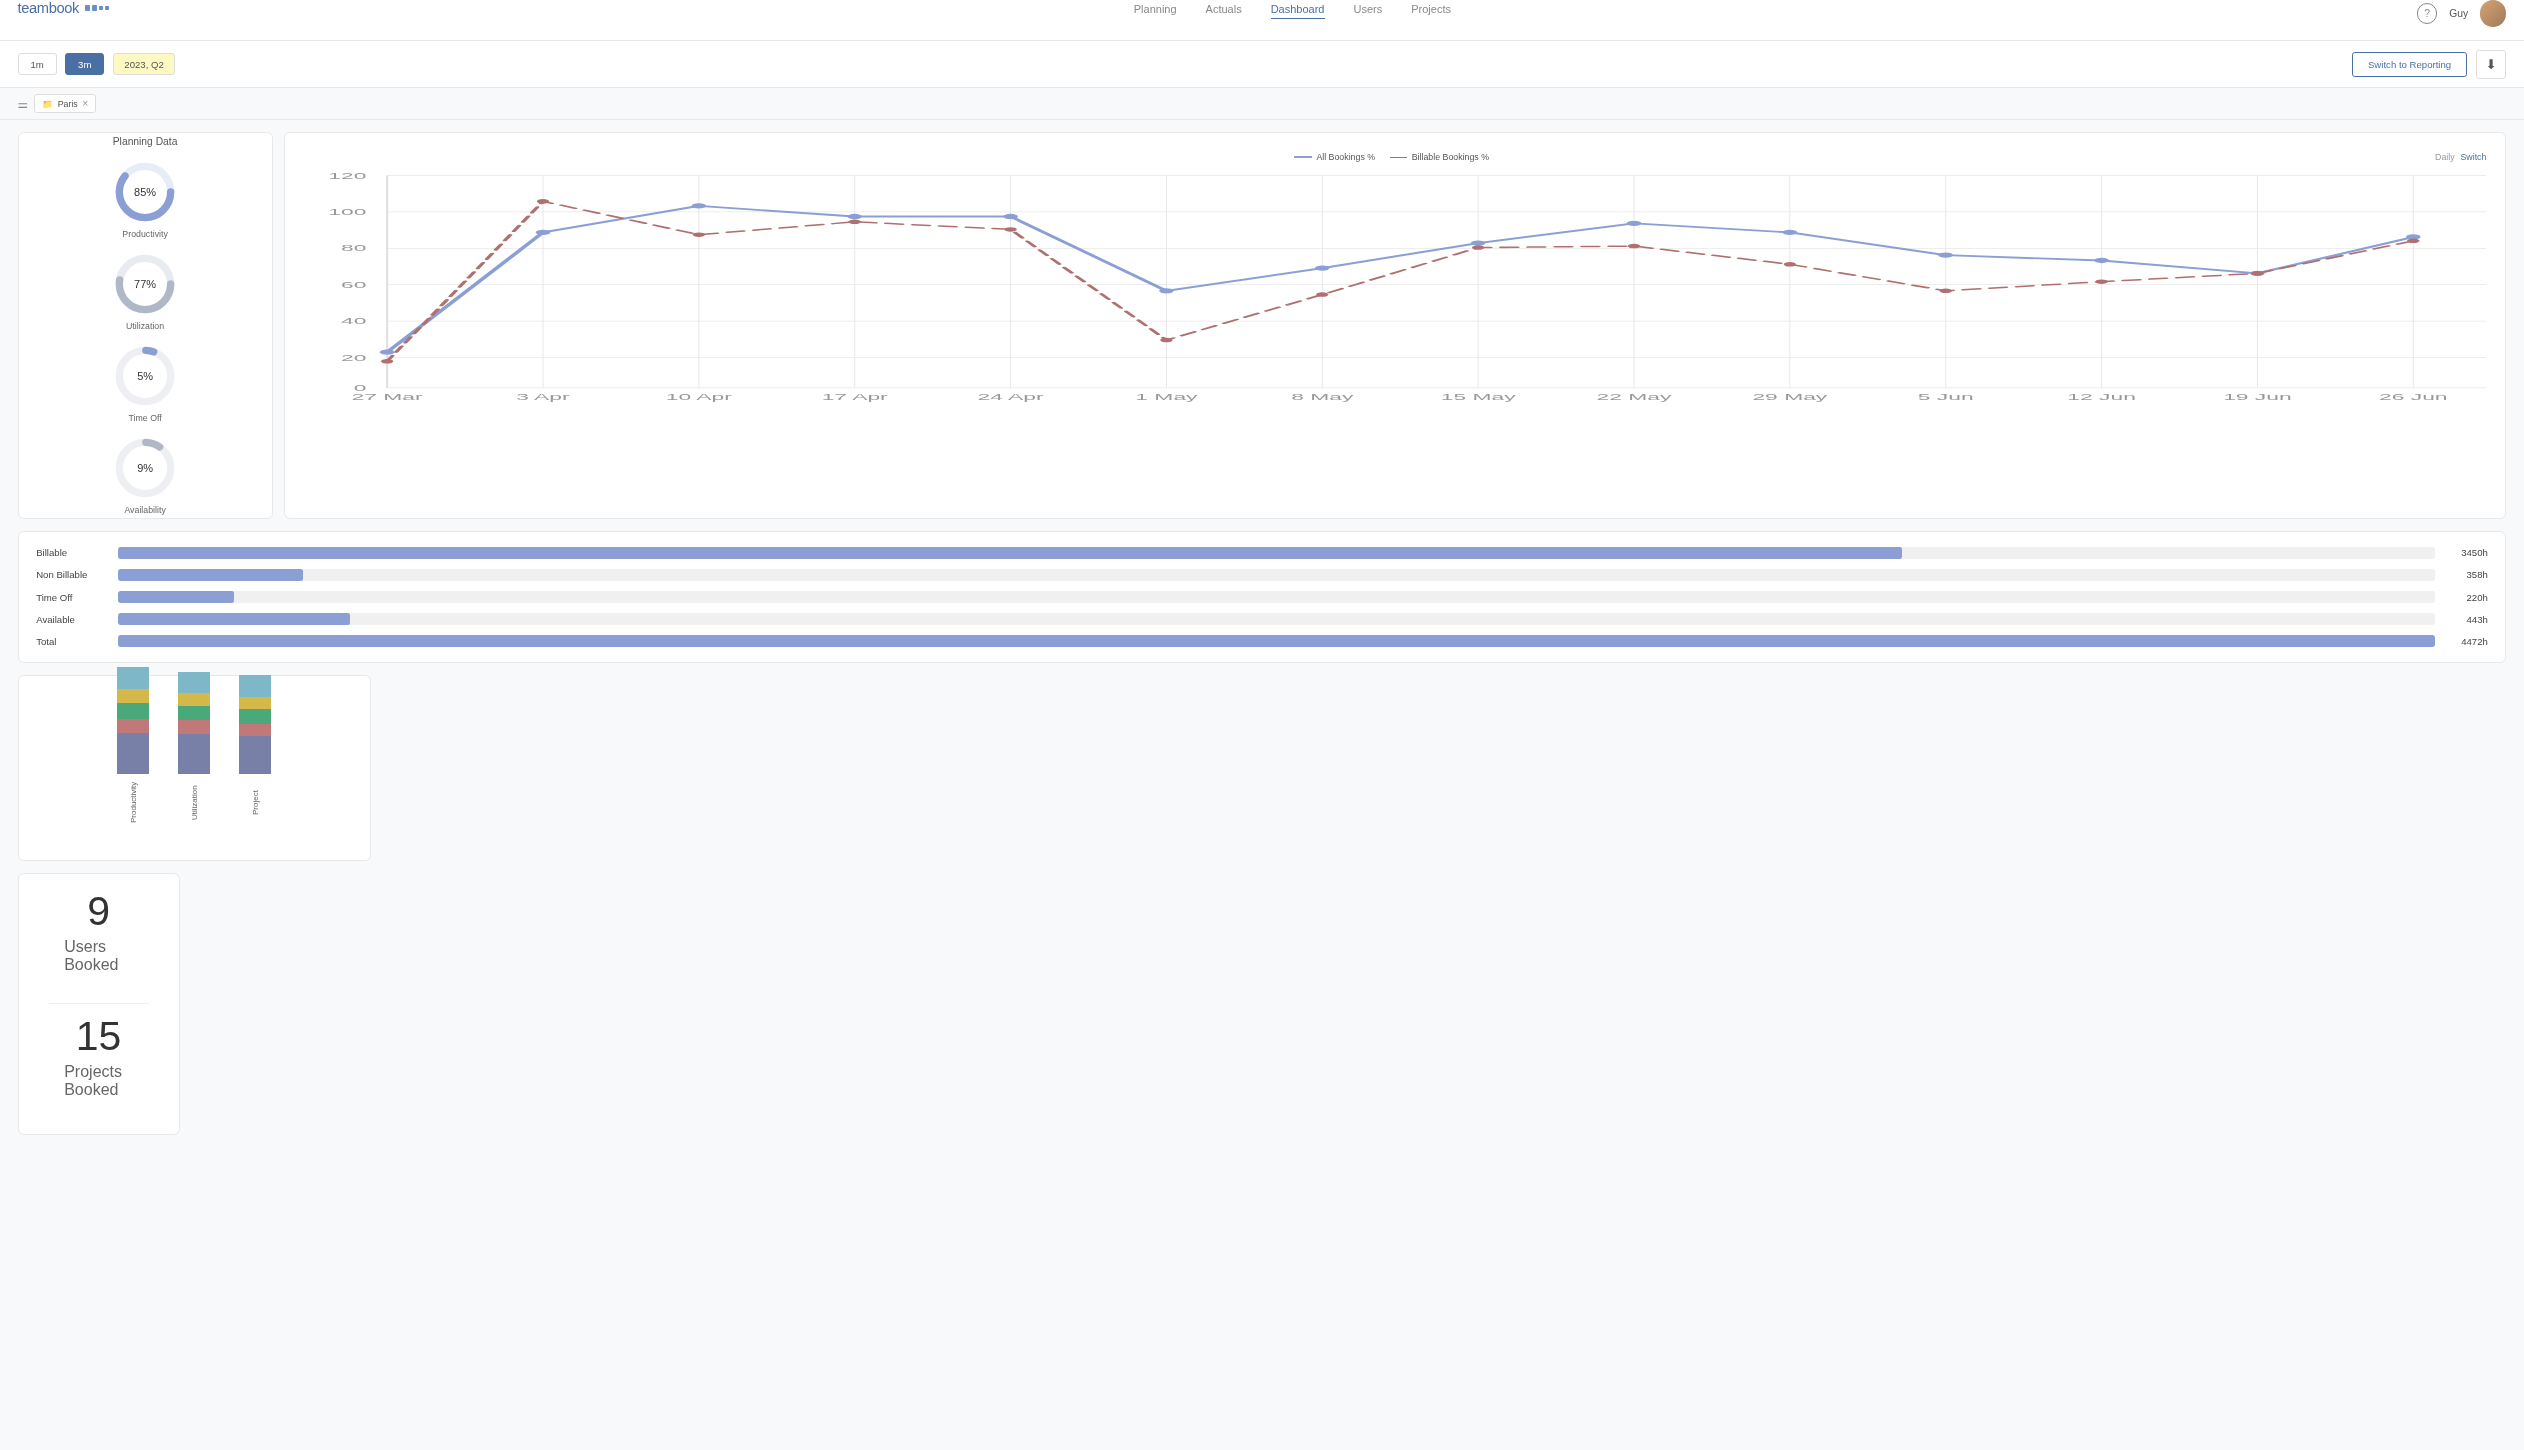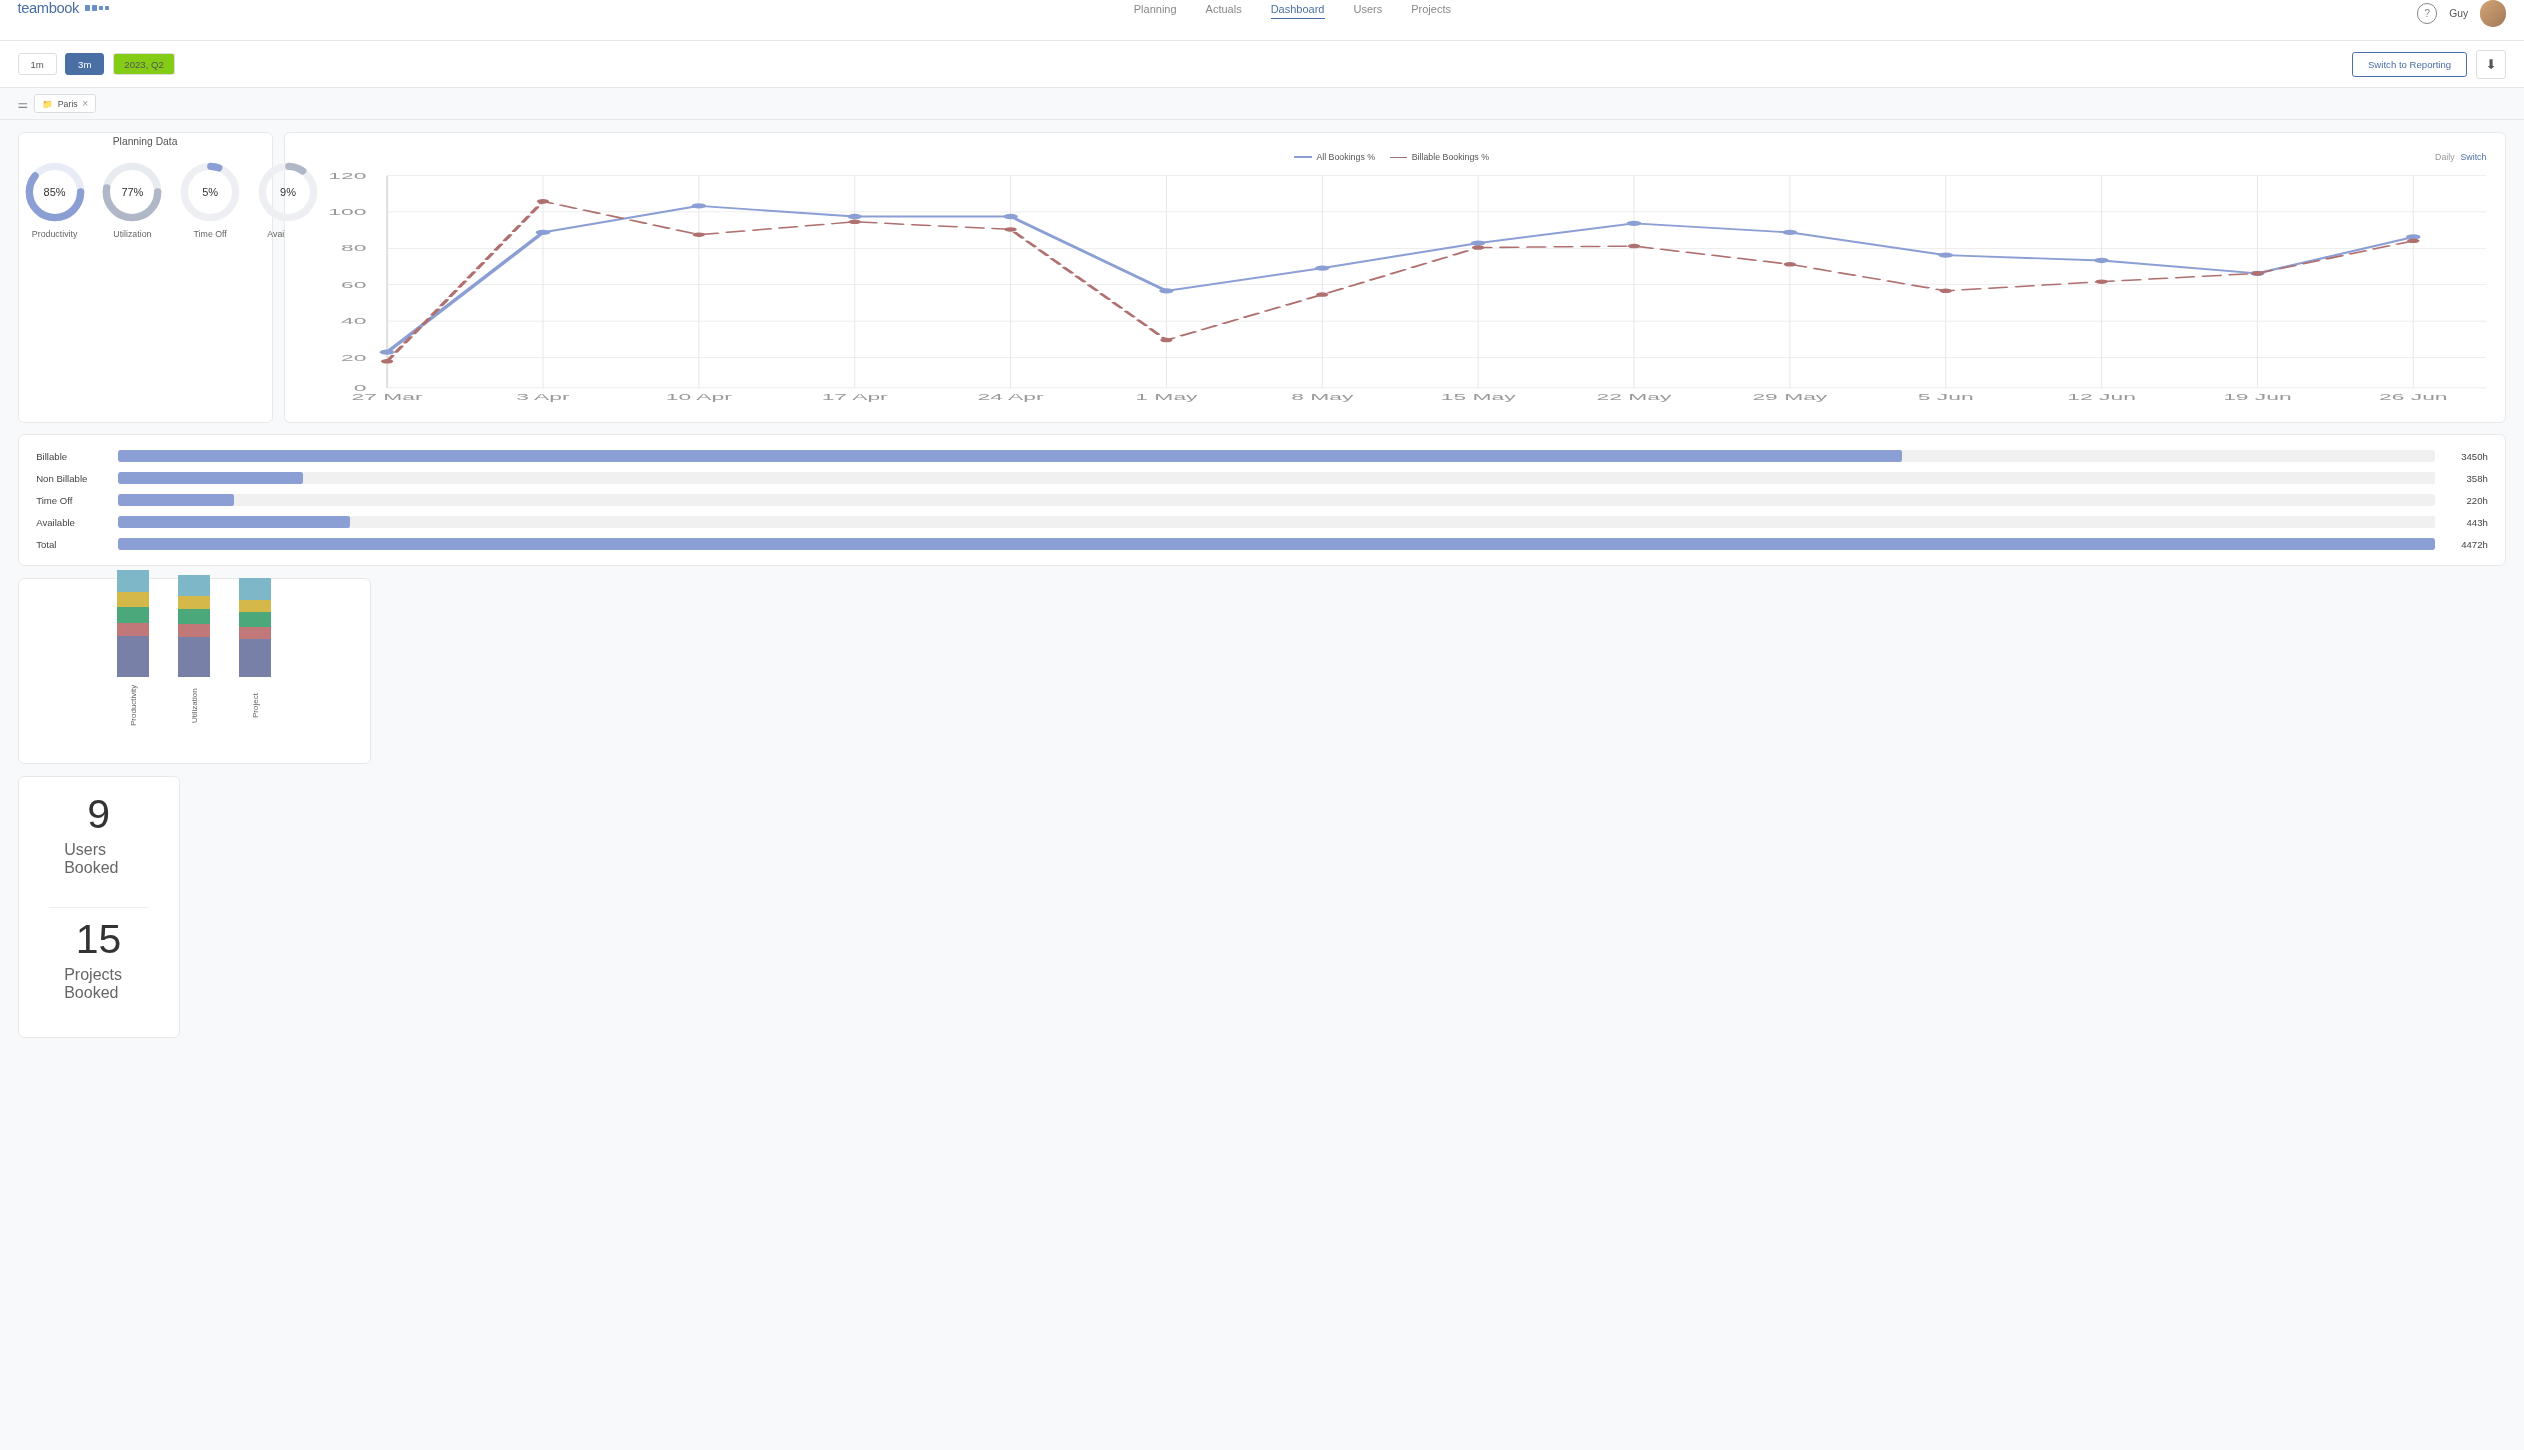--- a/index.html
+++ b/index.html
@@ -18,42 +18,42 @@
     .header-right { display: flex; align-items: center; gap: 11.8px; }
     .help-icon { width: 20.6px; height: 20.6px; border-radius: 50%; border: 1.1px solid #888; display: flex; align-items: center; justify-content: center; color: #888; font-size: 10.3px; cursor: pointer; }
     .user-name { color: #555; font-size: 10.3px; }
     .avatar { width: 26.5px; height: 26.5px; border-radius: 50%; background: #c8b89a; overflow: hidden; display: flex; align-items: center; justify-content: center; }
     .avatar-img { width: 100%; height: 100%; background: linear-gradient(135deg, #d4a574, #a0785a); border-radius: 50%; }
 
     
     .toolbar { background: #fff; padding: 8.8px 17.6px; display: flex; align-items: center; gap: 8.8px; border-bottom: 0.7px solid #e8e8e8; }
     .time-btn { padding: 4.4px 11.8px; border: 0.7px solid #ddd; border-radius: 2.9px; background: #fff; cursor: pointer; font-size: 9.6px; color: #555; }
     .time-btn.active { background: #4a6fa5; color: #fff; border-color: #4a6fa5; }
-    .period-btn { padding: 4.4px 10.3px; border: 0.7px solid #ddd; border-radius: 2.9px; background: #84cc16; cursor: pointer; font-size: 9.6px; color: #555; }
+    .period-btn { padding: 4.4px 10.3px; border: 0.7px solid #ddd; border-radius: 2.9px; background: #fef9c3; cursor: pointer; font-size: 9.6px; color: #555; }
     .spacer { flex: 1; }
     .switch-reporting-btn { padding: 5.9px 14.7px; border: 0.7px solid #4a6fa5; border-radius: 2.9px; background: #fff; color: #4a6fa5; cursor: pointer; font-size: 9.6px; }
     .download-btn { padding: 5.9px 8.8px; border: 0.7px solid #ddd; border-radius: 2.9px; background: #fff; cursor: pointer; color: #555; }
 
     
     .filter-bar { padding: 5.9px 17.6px; display: flex; align-items: center; gap: 5.9px; background: #f8f9fa; border-bottom: 0.7px solid #e8e8e8; }
     .filter-icon { color: #888; font-size: 11.8px; cursor: pointer; }
     .filter-tag { display: flex; align-items: center; gap: 4.4px; background: #fff; border: 0.7px solid #ddd; border-radius: 2.9px; padding: 2.9px 7.3px; font-size: 8.8px; color: #555; }
     .filter-tag-icon { font-size: 8.8px; color: #6b8fc9; }
     .filter-tag-close { cursor: pointer; color: #999; font-size: 10.3px; }
 
     
     .main { padding: 11.8px 17.6px; display: flex; flex-direction: column; gap: 11.8px; }
     
     
     .top-row { display: flex; gap: 11.8px; }
     
     
     .planning-card { background: #fff; border: 0.7px solid #e8e8e8; border-radius: 5.9px; padding: 3px; width: 255px; flex-shrink: 0; }
     .planning-title { text-align: center; font-size: 10.3px; color: #555; margin-bottom: 11.8px; }
-    .donut-grid { display: grid; grid-template-columns: 1fr 1fr 1fr 1fr; gap: 11.8px; }
+    .donut-grid { display: grid; grid-template-columns: 1fr; gap: 11.8px; }
     .donut-item { display: flex; flex-direction: column; align-items: center; gap: 4.4px; }
     .donut-label { font-size: 8.8px; color: #666; text-align: center; }
     .donut-container { position: relative; width: 66px; height: 66px; }
     .donut-container svg { width: 66px; height: 66px; }
     .donut-value { position: absolute; top: 50%; left: 50%; transform: translate(-50%, -50%); font-size: 11px; font-weight: 500; color: #333; }
 
     
     .chart-card { background: #fff; border: 0.7px solid #e8e8e8; border-radius: 5.9px; padding: 19px; flex: 1; }
     .chart-header { display: flex; align-items: center; justify-content: space-between; margin-bottom: 5.9px; }
     .chart-legend { display: flex; gap: 14.7px; align-items: center; }

